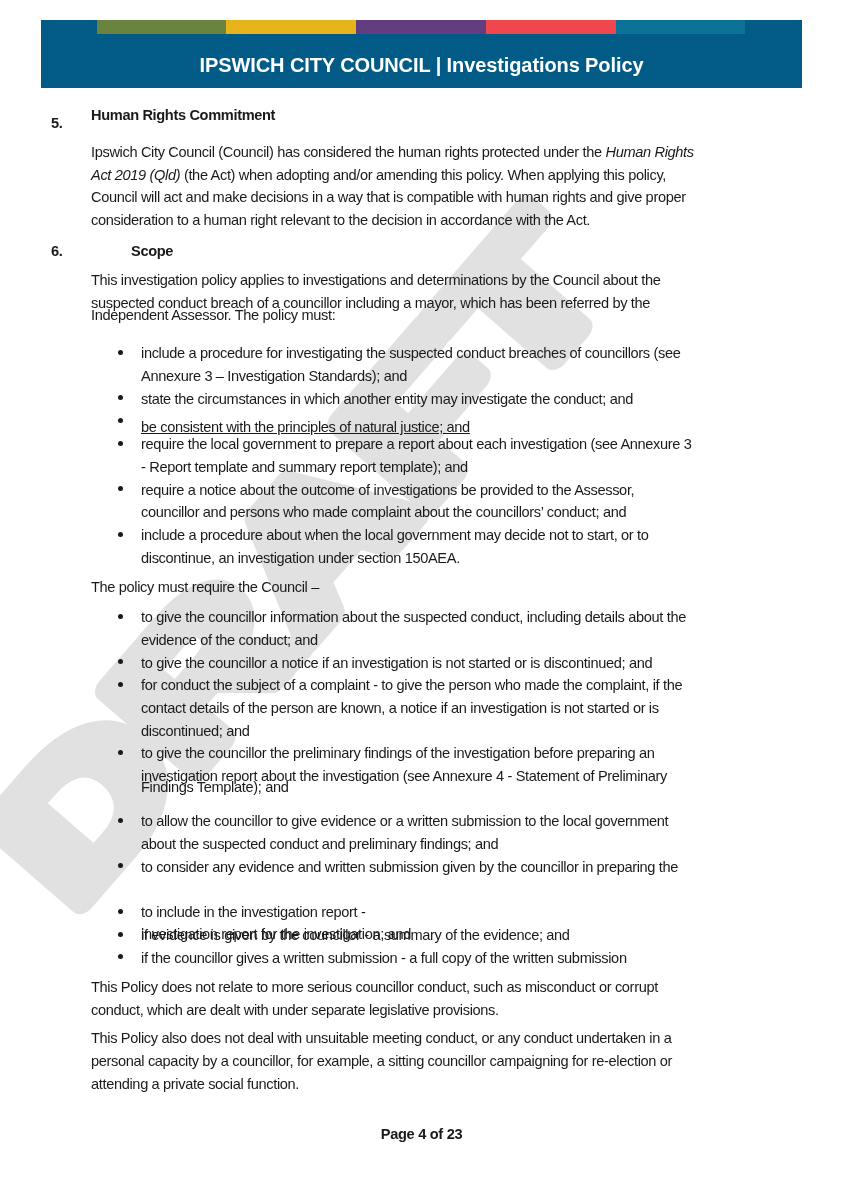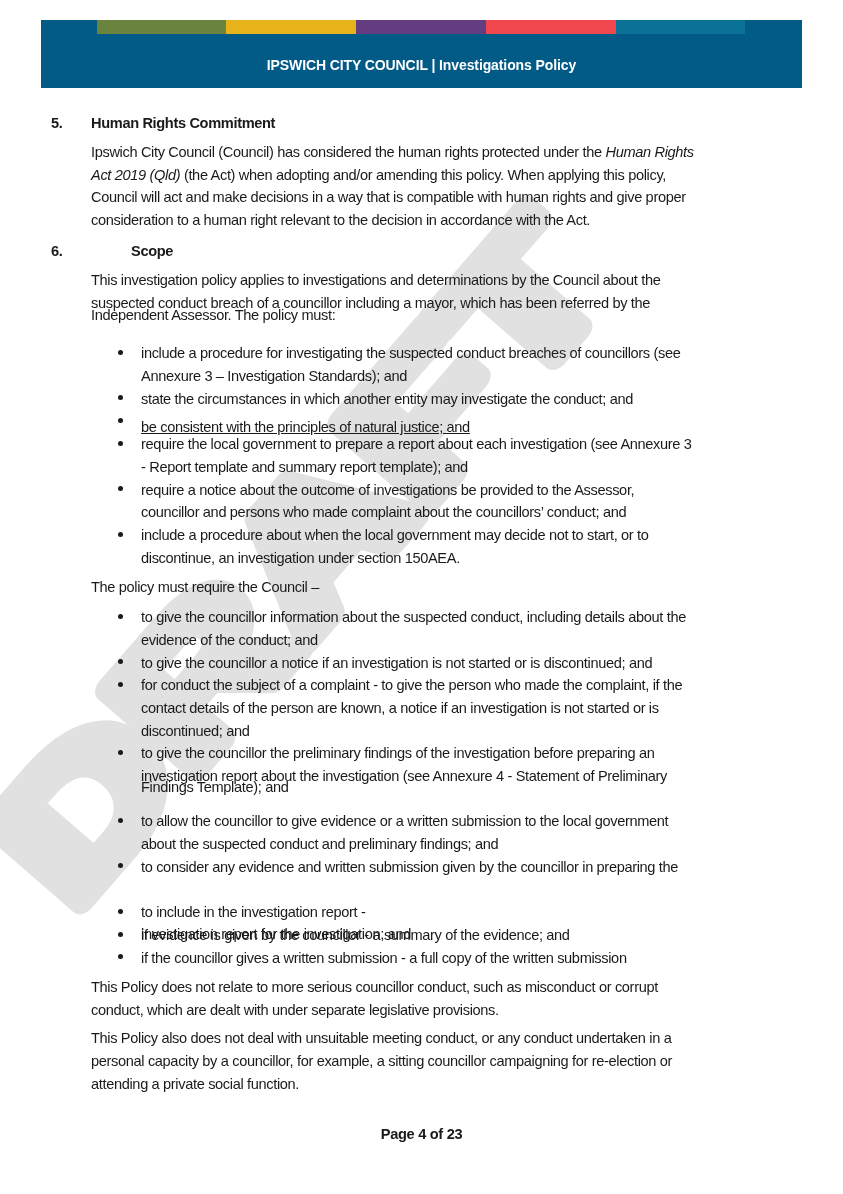--- a/index.html
+++ b/index.html
@@ -11,21 +11,21 @@
       font-family: "Liberation Sans", sans-serif;
       color: #1a1a1a;
     }
     .header {
       position: absolute; left: 41px; top: 20px; width: 761px; height: 68px;
       background: #025b87;
     }
     .color-strip { position: absolute; top: 0; height: 14px; }
     .header-title {
       position: absolute; left: 0; right: 0; top: 34px; height: 22px;
-      text-align: center; color: #ffffff; font-weight: bold; font-size: 14px;
+      text-align: center; color: #ffffff; font-weight: bold; font-size: 20px;
       letter-spacing: -0.1px; line-height: 22px;
     }
     .watermark {
       position: absolute; left: 0; top: 0; width: 843px; height: 1194px;
       pointer-events: none; z-index: 0;
     }
     .content {
       position: absolute; left: 0; top: 0; width: 843px; z-index: 1;
       font-size: 14.6px; line-height: 22.7px; letter-spacing: -0.35px;
     }
@@ -58,21 +58,21 @@
   <div class="color-strip" style="left: 575px; width: 129px; background: rgb(12, 113, 151);"></div>
   <div class="header-title">IPSWICH CITY COUNCIL | Investigations Policy</div>
 </div>
 
 <svg class="watermark" viewBox="0 0 843 1194">
   <text id="wm-text" x="0" y="0" text-anchor="middle" font-family="Liberation Sans, sans-serif" font-weight="bold" font-size="245" fill="#dcdcdc" stroke-width="30" stroke-linejoin="round" stroke-linecap="round" transform="translate(345,600) rotate(-49) scale(1,0.72)" opacity="0.85" stroke="#dcdcdc">DRAFT</text>
 </svg>
 
 <div class="content" id="content">
     <div class="line num" style="top: 112px;">5.</div>
-    <div class="line h" style="top: 112px;">Human Rights Commitment</div>
+    <div class="line h" style="top: 104px;">Human Rights Commitment</div>
     <div class="line p" style="top: 141px;"><span>Ipswich City Council (Council) has considered the human rights protected under the </span><em>Human Rights</em></div>
     <div class="line p" style="top: 163.7px;"><em>Act 2019 (Qld)</em><span> (the Act) when adopting and/or amending this policy.  When applying this policy,</span></div>
     <div class="line p" style="top: 186.4px; text-align: center;"><span>Council will act and make decisions in a way that is compatible with human rights and give proper</span></div>
     <div class="line p" style="top: 209.1px;"><span>consideration to a human right relevant to the decision in accordance with the Act.</span></div>
     <div class="line num" style="top: 239.8px;">6.</div>
     <div class="line h" style="top: 239.8px; margin-left: 40px;">Scope</div>
     <div class="line p" style="top: 268.8px;">This investigation policy applies to investigations and determinations by the Council about the</div>
     <div class="line p" style="top: 291.5px;">suspected conduct breach of a councillor including a mayor, which has been referred by the</div>
     <div class="line p" style="top: 304px;">Independent Assessor. The policy must:</div>
     <div class="line bullet" style="top: 342.4px;"></div>

